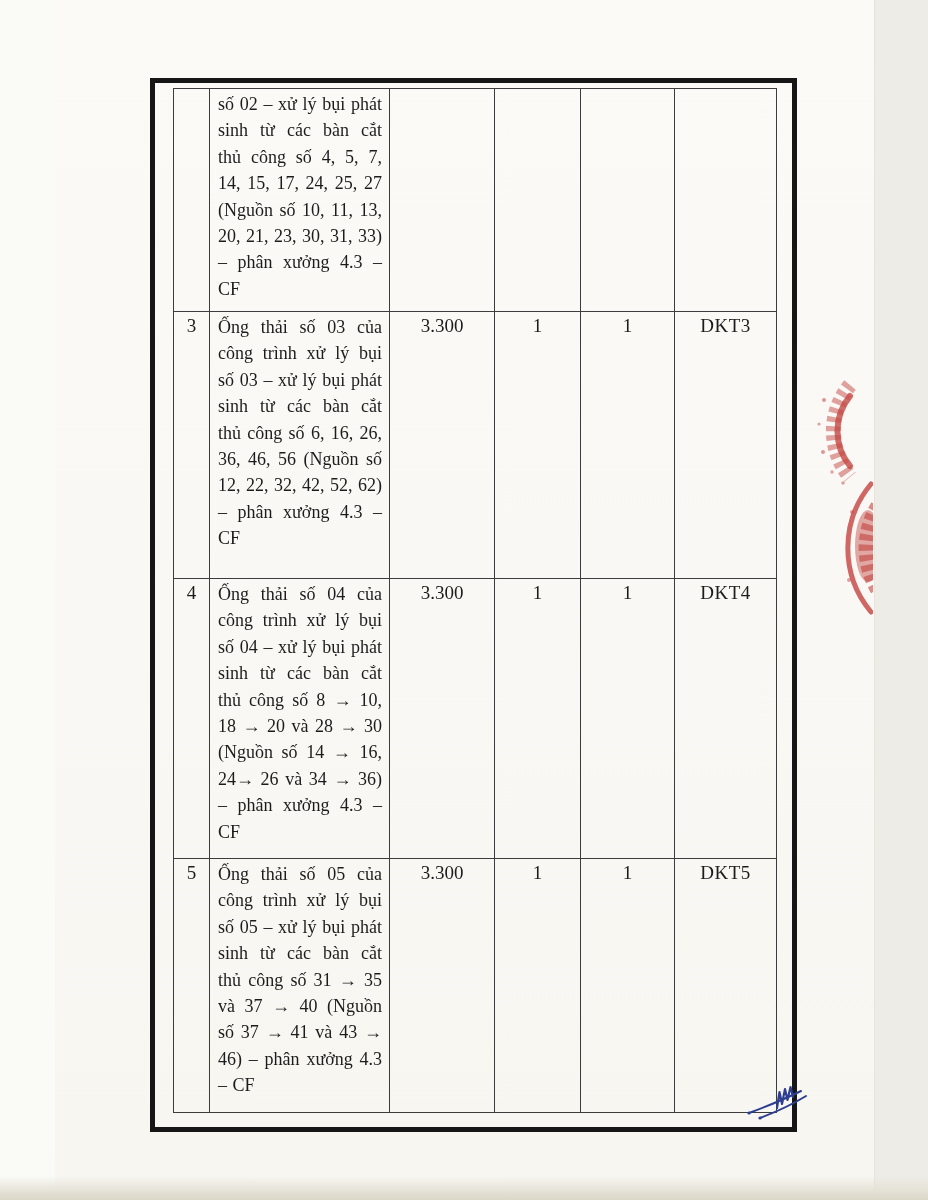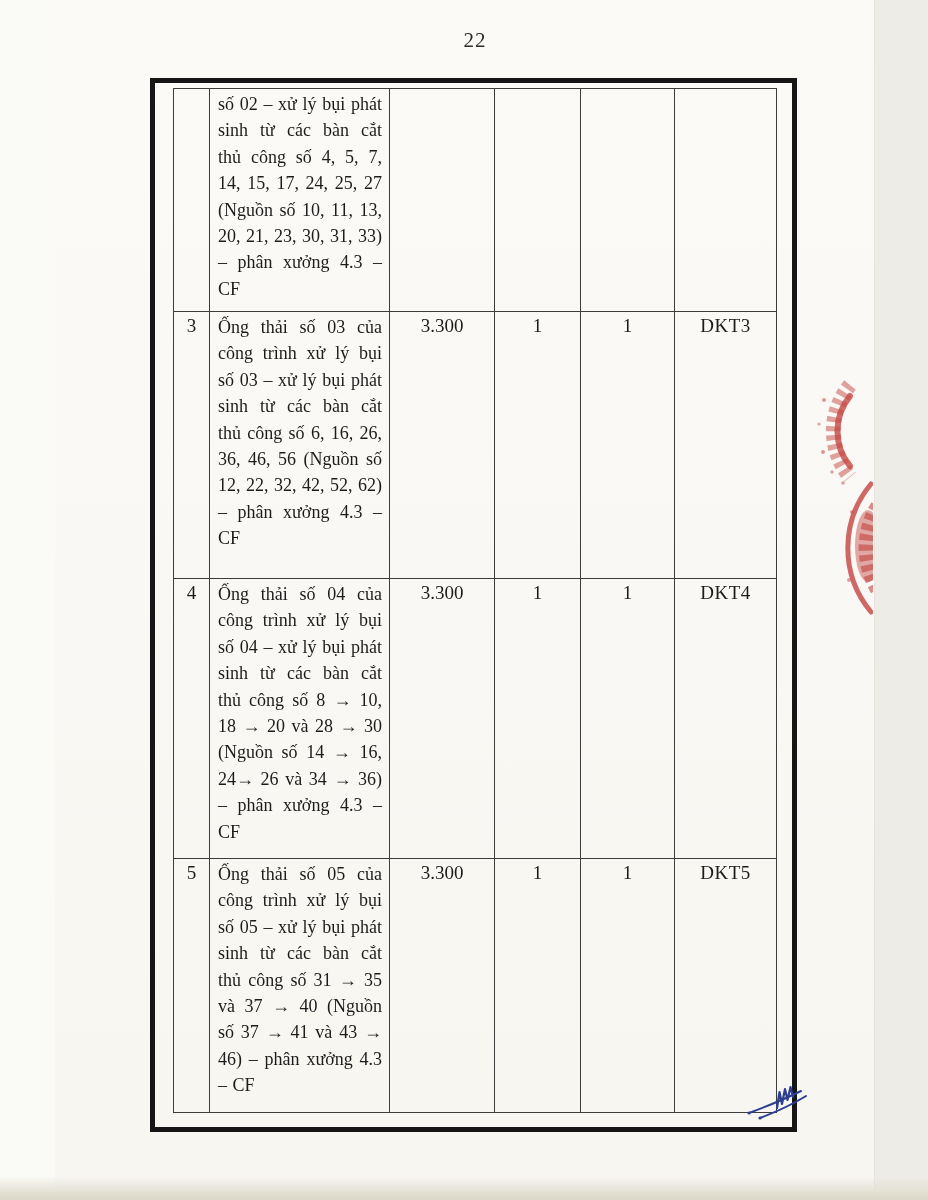--- a/index.html
+++ b/index.html
@@ -43,21 +43,20 @@
 </style>
 </head>
 <body>
 
 <div class="page">
 
   <div class="edge-left"></div>
   <div class="edge-right"></div>
   <div class="band-bottom"></div>
 
-  <div class="page-number">22</div>
 
   <div class="outer-frame"></div>
 
   <table class="doc-table">
     <colgroup>
       <col class="c-num">
         <col class="c-desc">
         <col class="c-val">
       <col class="c-q1">
         <col class="c-q2">

